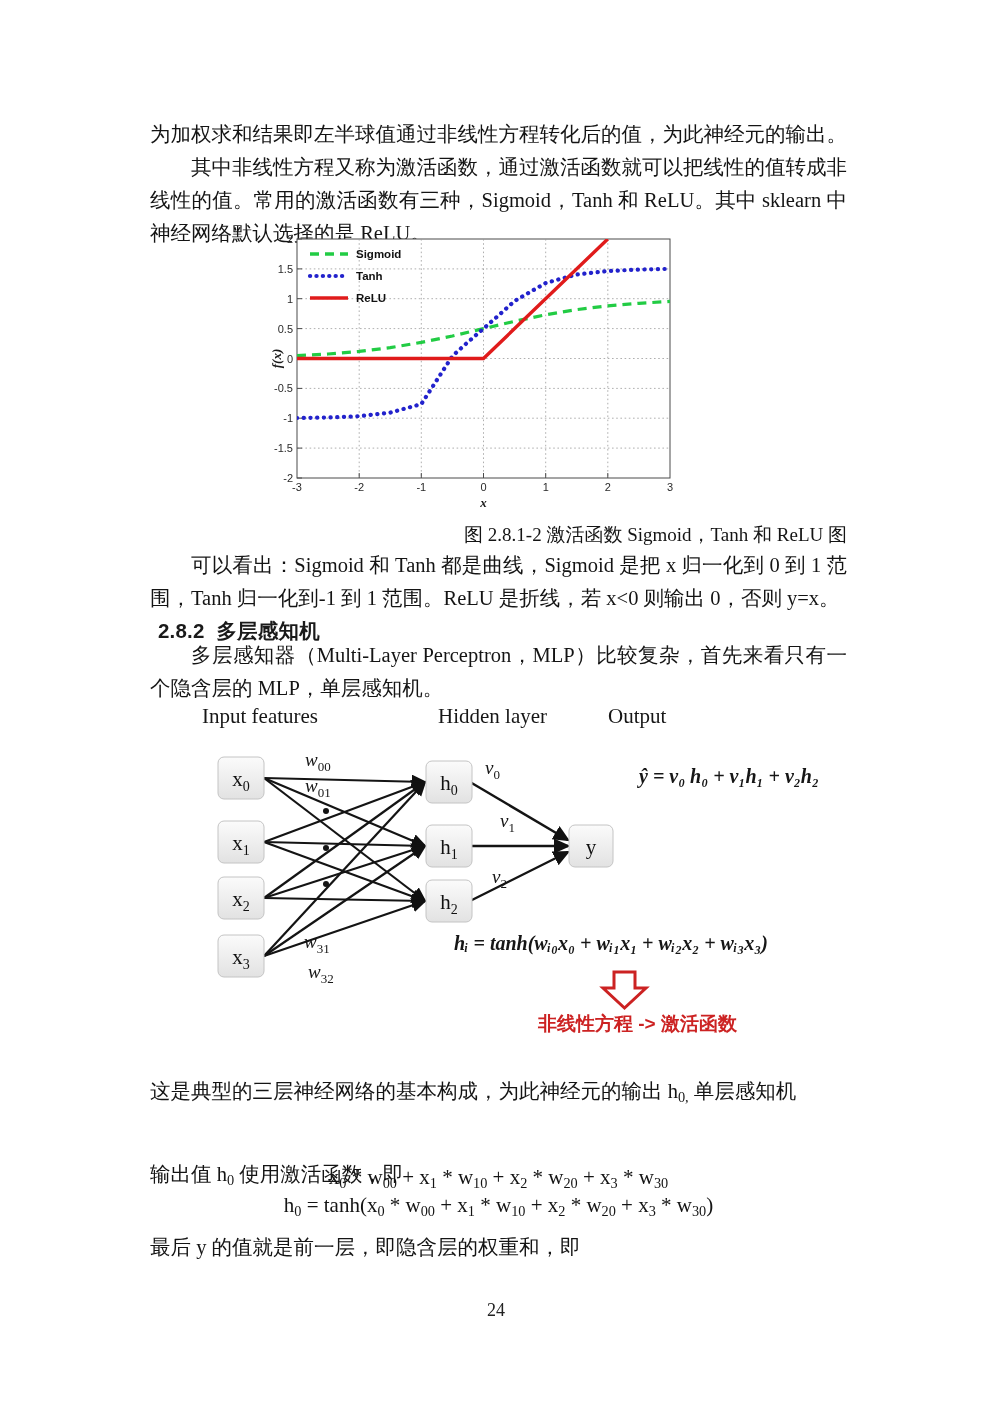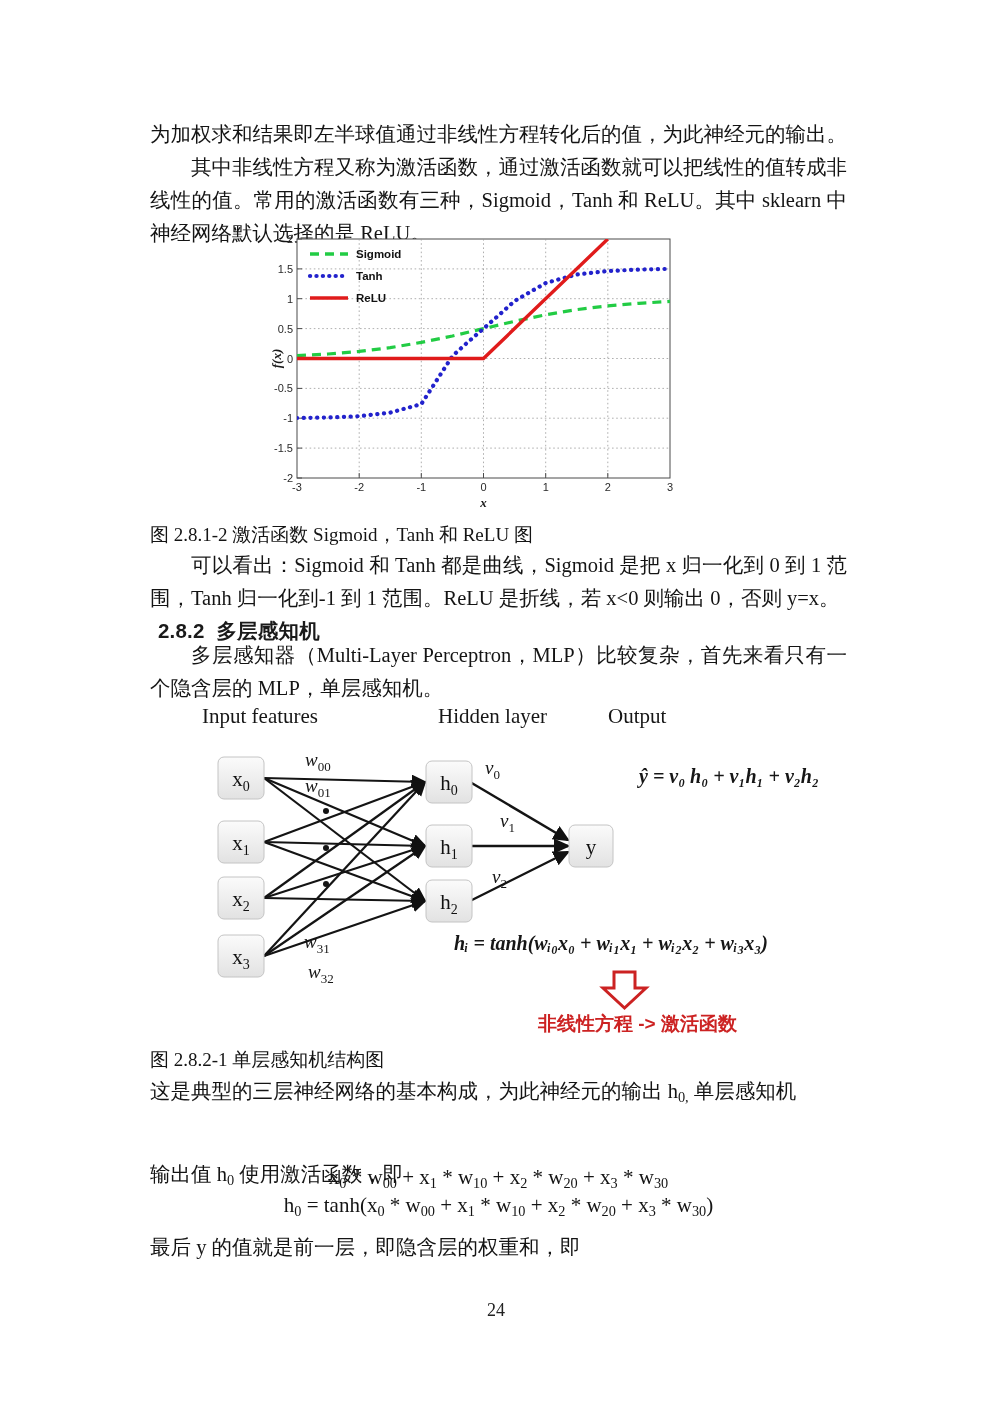--- a/index.html
+++ b/index.html
@@ -21,21 +21,21 @@
 
   h3.heading{
     position:absolute;left:150px;
     margin:8px;font-size:20.5px;line-height:30px;
     font-weight:bold;
     font-family:"Liberation Sans","DejaVu Sans",sans-serif;
     letter-spacing:0.2px;
   }
   .caption{
     position:absolute;left:150px;width:697px;
-    text-align:left;font-size:19px;line-height:28px;
+    text-align:right;font-size:19px;line-height:28px;
     color:#141414;
   }
   .formula{
     position:absolute;left:150px;width:697px;
     text-align:center;
     font-size:21px;line-height:30px;
     color:#141414;
   }
   .formula sub{font-size:0.68em;}
   .pagenum{
@@ -275,23 +275,20 @@
       <text x="459" y="83" font-family="'Liberation Serif','DejaVu Serif',serif" font-style="italic" font-weight="bold" font-size="20" fill="#161616">ŷ = v₀ h₀ + v₁h₁ + v₂h₂</text>
 
       <text x="274" y="250" font-family="'Liberation Serif','DejaVu Serif',serif" font-style="italic" font-weight="bold" font-size="20" fill="#161616">hᵢ = tanh(wᵢ₀x₀ + wᵢ₁x₁ + wᵢ₂x₂ + wᵢ₃x₃)</text>
 
       <path d="M434,272 L455,272 L455,288 L466,288 L444.5,308 L423,288 L434,288 Z" fill="none" stroke="#cc2222" stroke-width="3" stroke-linejoin="miter"></path>
 
       <text x="358" y="330" font-family="'Liberation Sans','DejaVu Sans',sans-serif" font-size="19" font-weight="bold" fill="#cc2222">非线性方程 -&gt; 激活函数</text>
     </svg>
   </div>
 
-  <div class="caption" style="top:1046px;">
-    <span>图 2.8.2-1  单层感知机结构图</span>
-  </div>
 
   <div class="doc" style="top:1075px;">
     <span>这是典型的三层神经网络的基本构成，为此神经元的输出 h</span><sub>0,</sub><span> 单层感知机</span>
   </div>
 
   <div class="formula" style="top:1142px;margin-top:20px;">
     x<sub>0</sub> * w<sub>00</sub> + x<sub>1</sub> * w<sub>10</sub> + x<sub>2</sub> * w<sub>20</sub> + x<sub>3</sub> * w<sub>30</sub>
   </div>
 
   <div class="doc" style="top:1158px;">

